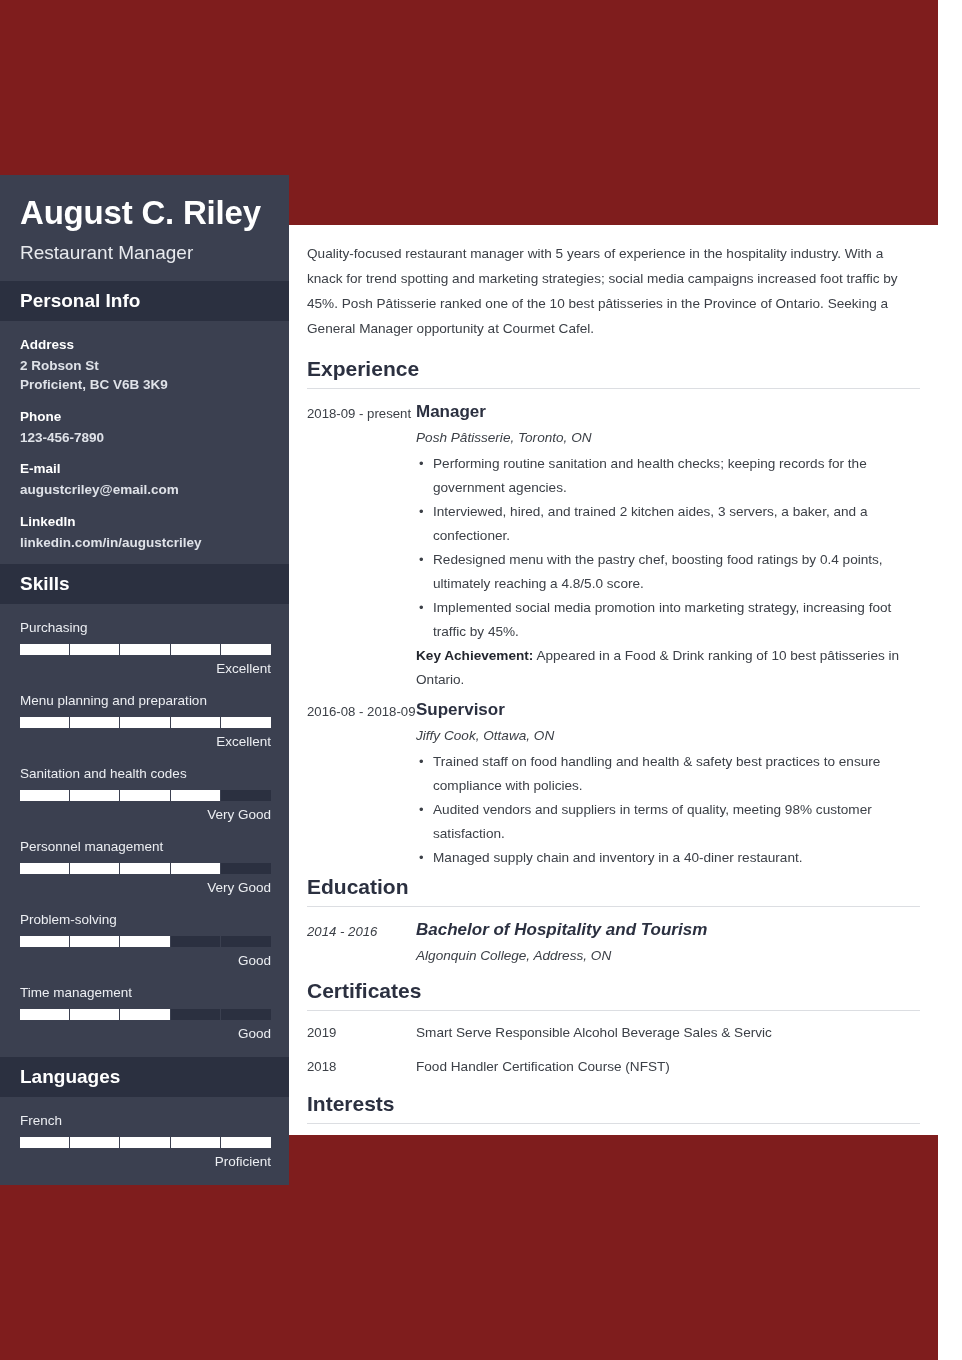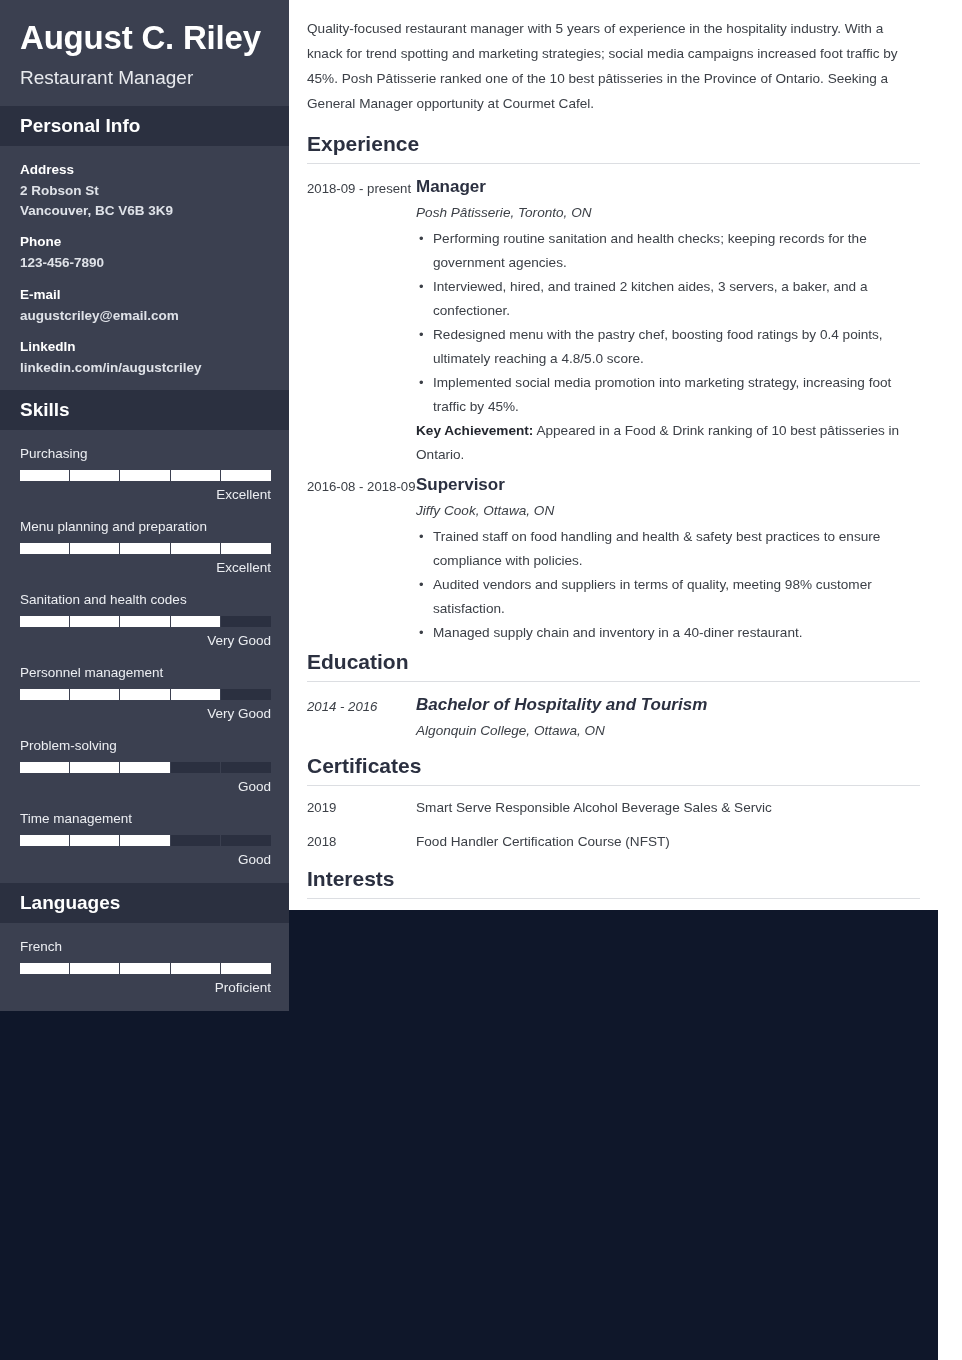--- a/index.html
+++ b/index.html
@@ -7,22 +7,22 @@
     width: 962px;
     height: 1360px;
     background: #ffffff;
     font-family: "Liberation Sans", sans-serif;
   }
   .page {
     position: relative;
     width: 938px;
     height: 1360px;
     display: flex;
-    align-items: flex-start;
-    background: #0f172a;
+    align-items: center;
+    background: #7f1d1d;
     overflow: hidden;
   }
 
   
   .sidebar {
     width: 289px;
     flex: 0 0 289px;
     background: #3b4050;
     color: #ffffff;
     display: flex;
@@ -252,21 +252,21 @@
       <div class="job-title">Restaurant Manager</div>
     </div>
 
     <div class="section-band">
       <h2>Personal Info</h2>
     </div>
     <div class="sb-body">
       <div class="info-group">
         <div class="info-label">Address</div>
         <div class="info-value">2 Robson St</div>
-        <div class="info-value">Vancouver, BC V6B 3K9</div>
+        <div class="info-value">Proficient, BC V6B 3K9</div>
       </div>
       <div class="info-group">
         <div class="info-label">Phone</div>
         <div class="info-value">123-456-7890</div>
       </div>
       <div class="info-group">
         <div class="info-label">E-mail</div>
         <div class="info-value">augustcriley@email.com</div>
       </div>
       <div class="info-group">
@@ -404,21 +404,21 @@
     </section>
 
     <section class="sec-block">
       <h2 class="sec-title">Education</h2>
       <div class="rule"></div>
 
       <div class="entry edu-entry">
         <div class="dates">2014 - 2016</div>
         <div class="details">
           <div class="degree">Bachelor of Hospitality and Tourism</div>
-          <div class="school">Algonquin College, Ottawa, ON</div>
+          <div class="school">Algonquin College, Address, ON</div>
         </div>
       </div>
 
     </section>
 
     <section class="sec-block">
       <h2 class="sec-title">Certificates</h2>
       <div class="rule"></div>
 
       <div class="cert-row">

